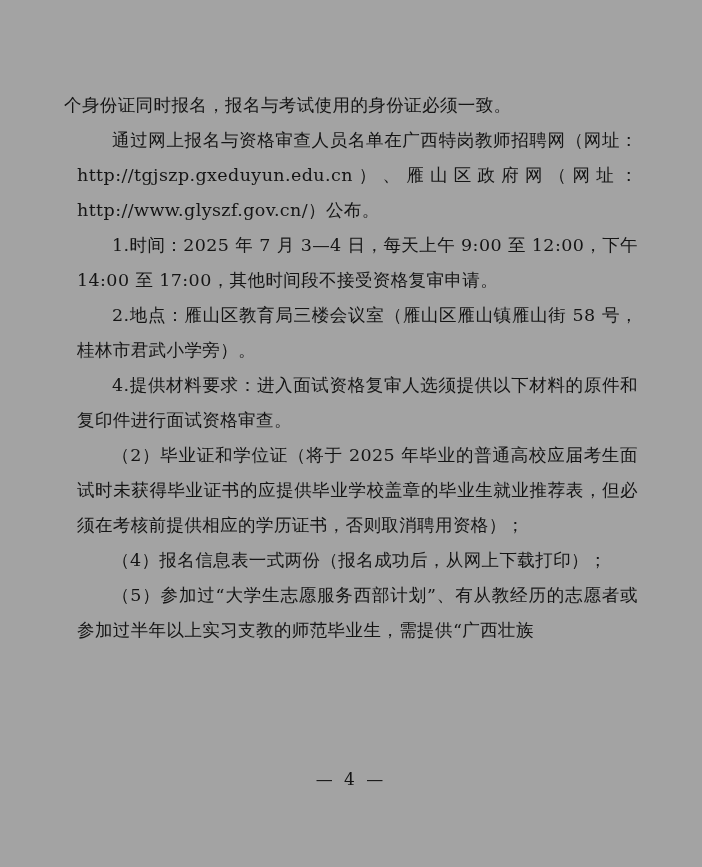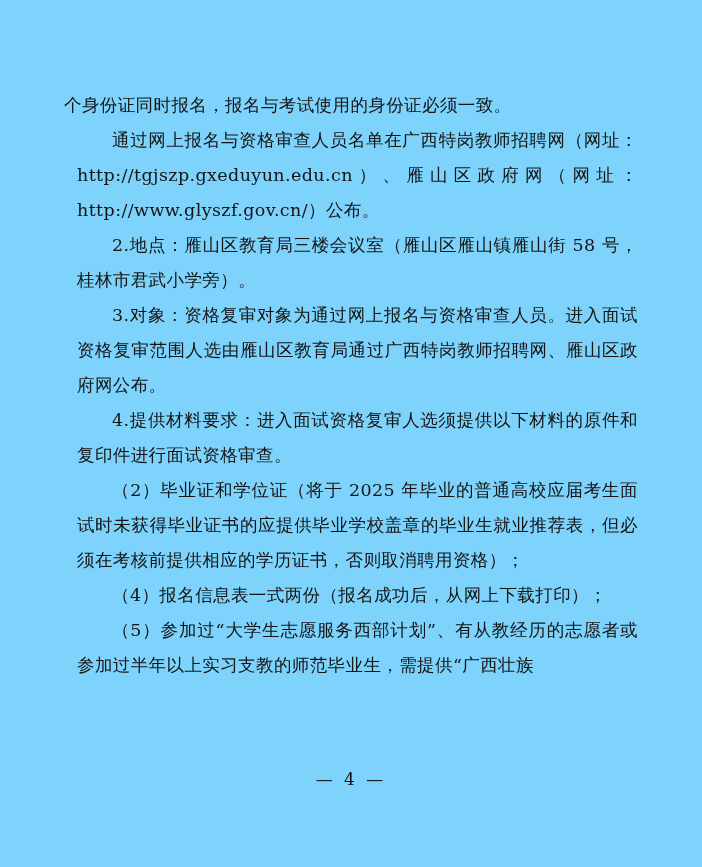--- a/index.html
+++ b/index.html
@@ -11,21 +11,21 @@
     height: 867px;
     background: #ffffff;
     font-family: "DejaVu Serif", "Liberation Serif", serif;
     color: #1b1b1b;
     overflow: hidden;
   }
   .page {
     position: relative;
     width: 702px;
     height: 867px;
-    background: #7dd3fc;
+    background: #a3a3a3;
     box-sizing: border-box;
     padding: 88px 64px 0 64px;
   }
   .doc-body {
     font-size: 17.5px;
     line-height: 2.0;
     letter-spacing: 0.4px;
     text-align: justify;
     text-justify: inter-ideograph;
     color: #141414;
@@ -49,21 +49,21 @@
     color: #141414;
   }
 </style>
 </head>
 <body>
 
 <div class="page">
   <div class="doc-body">
     <p class="para">个身份证同时报名，报名与考试使用的身份证必须一致。</p>
     <p class="para indent">通过网上报名与资格审查人员名单在广西特岗教师招聘网（网址：http://tgjszp.gxeduyun.edu.cn）、雁山区政府网（网址：http://www.glyszf.gov.cn/）公布。</p>
+    <p class="para indent">1.时间：2025 年 7 月 3—4 日，每天上午 9:00 至 12:00，下午 14:00 至 17:00，其他时间段不接受资格复审申请。</p>
     <p class="para indent">2.地点：雁山区教育局三楼会议室（雁山区雁山镇雁山街 58 号，桂林市君武小学旁）。</p>
-    <p class="para indent">3.对象：资格复审对象为通过网上报名与资格审查人员。进入面试资格复审范围人选由雁山区教育局通过广西特岗教师招聘网、雁山区政府网公布。</p>
     <p class="para indent">4.提供材料要求：进入面试资格复审人选须提供以下材料的原件和复印件进行面试资格审查。</p>
     <p class="para indent">（2）毕业证和学位证（将于 2025 年毕业的普通高校应届考生面试时未获得毕业证书的应提供毕业学校盖章的毕业生就业推荐表，但必须在考核前提供相应的学历证书，否则取消聘用资格）；</p>
     <p class="para indent">（4）报名信息表一式两份（报名成功后，从网上下载打印）；</p>
     <p class="para indent">（5）参加过“大学生志愿服务西部计划”、有从教经历的志愿者或参加过半年以上实习支教的师范毕业生，需提供“广西壮族</p>
   </div>
   <div class="page-number">— 4 —</div>
 </div>
 
 </body></html>

